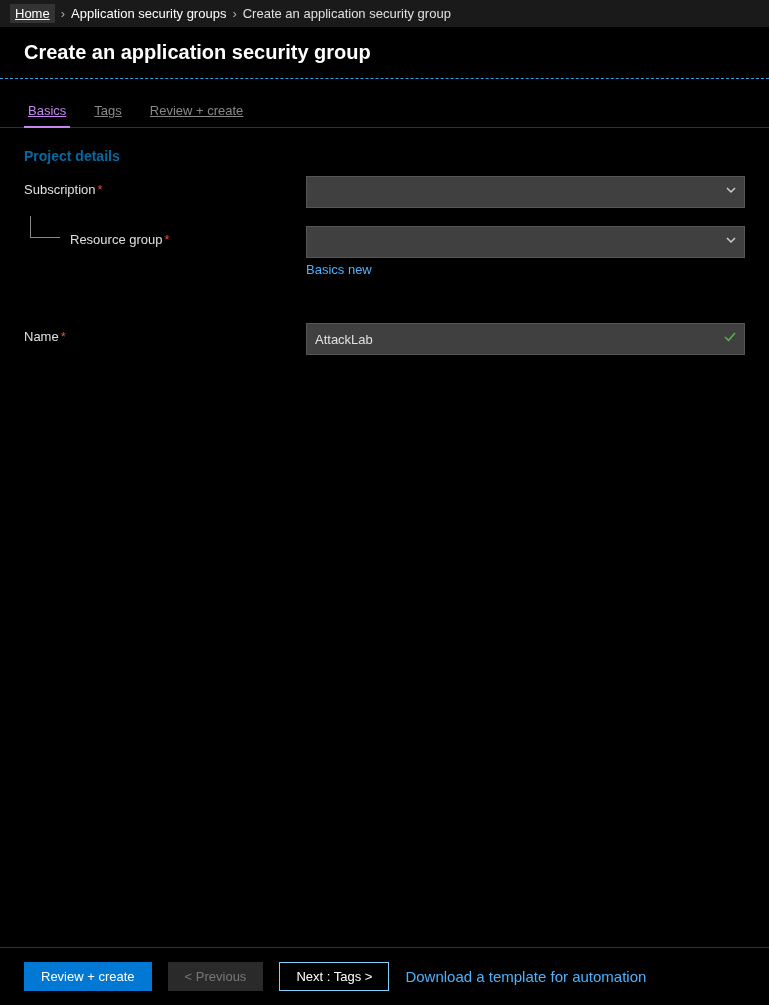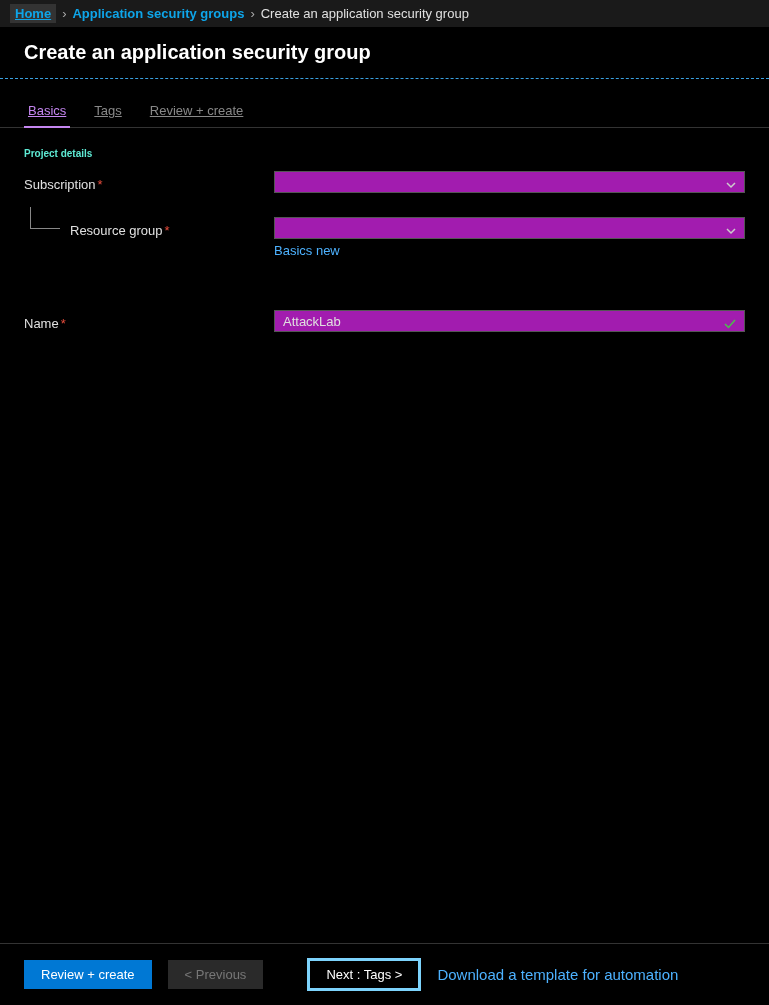--- a/index.html
+++ b/index.html
@@ -19,23 +19,22 @@
     }
     .top-bar {
       background: #1a1a1a;
       padding: 4px 10px;
       display: flex;
       align-items: center;
       gap: 6px;
       font-size: 13px;
     }
     .breadcrumb-link {
-      color: #0ea5e9;
-      cursor: pointer;
-      font-weight: bold;
+      color: #ffffff;
+      cursor: pointer;
     }
     .breadcrumb-link.home {
       text-decoration: underline;
       background: #333;
       padding: 2px 5px;
     }
     .breadcrumb-sep {
       color: #aaa;
     }
     .breadcrumb-current {
@@ -68,28 +67,29 @@
     }
     .tab.active {
       color: #c586f0;
       border-bottom-color: #c586f0;
     }
     .content {
       padding: 20px 24px;
     }
     .section-title {
       font-weight: 600;
-      color: #5eead4;
+      color: #0369a1;
       margin-bottom: 12px;
-      font-size: 10px;
+      font-size: 14px;
     }
     .form-row {
       display: flex;
       align-items: flex-start;
-      margin-bottom: 24px;
+      margin-bottom: 18px;
+      gap: 32px;
     }
     .form-label {
       width: 250px;
       padding-top: 6px;
       color: #e0e0e0;
       font-size: 13px;
     }
     .form-label.indented {
       padding-left: 46px;
       position: relative;
@@ -106,26 +106,26 @@
     .required {
       color: #e74c3c;
       margin-left: 2px;
     }
     .form-control-wrap {
       flex: 1;
       position: relative;
     }
     .select-box, .text-input {
       width: 100%;
-      background: #a21caf;
+      background: #404040;
       border: 1px solid #555;
       padding: 5px 28px 5px 8px;
       color: #e0e0e0;
       font-size: 13px;
-      height: 22px;
+      height: 32px;
       cursor: pointer;
     }
     .text-input {
       cursor: text;
     }
     .chevron {
       position: absolute;
       right: 8px;
       top: 8px;
       pointer-events: none;
@@ -171,22 +171,21 @@
       color: #fff;
     }
     .btn-disabled {
       background: #2a2a2a;
       color: #777;
       cursor: not-allowed;
     }
     .btn-outline {
       background: #000;
       color: #fff;
-      border: 3px solid #7dd3fc;
-      margin-left: 28px;
+      border: 1px solid #7dd3fc;
     }
     .footer-link {
       color: #4db2ff;
       cursor: pointer;
       font-size: 15px;
     }
     .section-gap {
       height: 28px;
     }
   </style>

